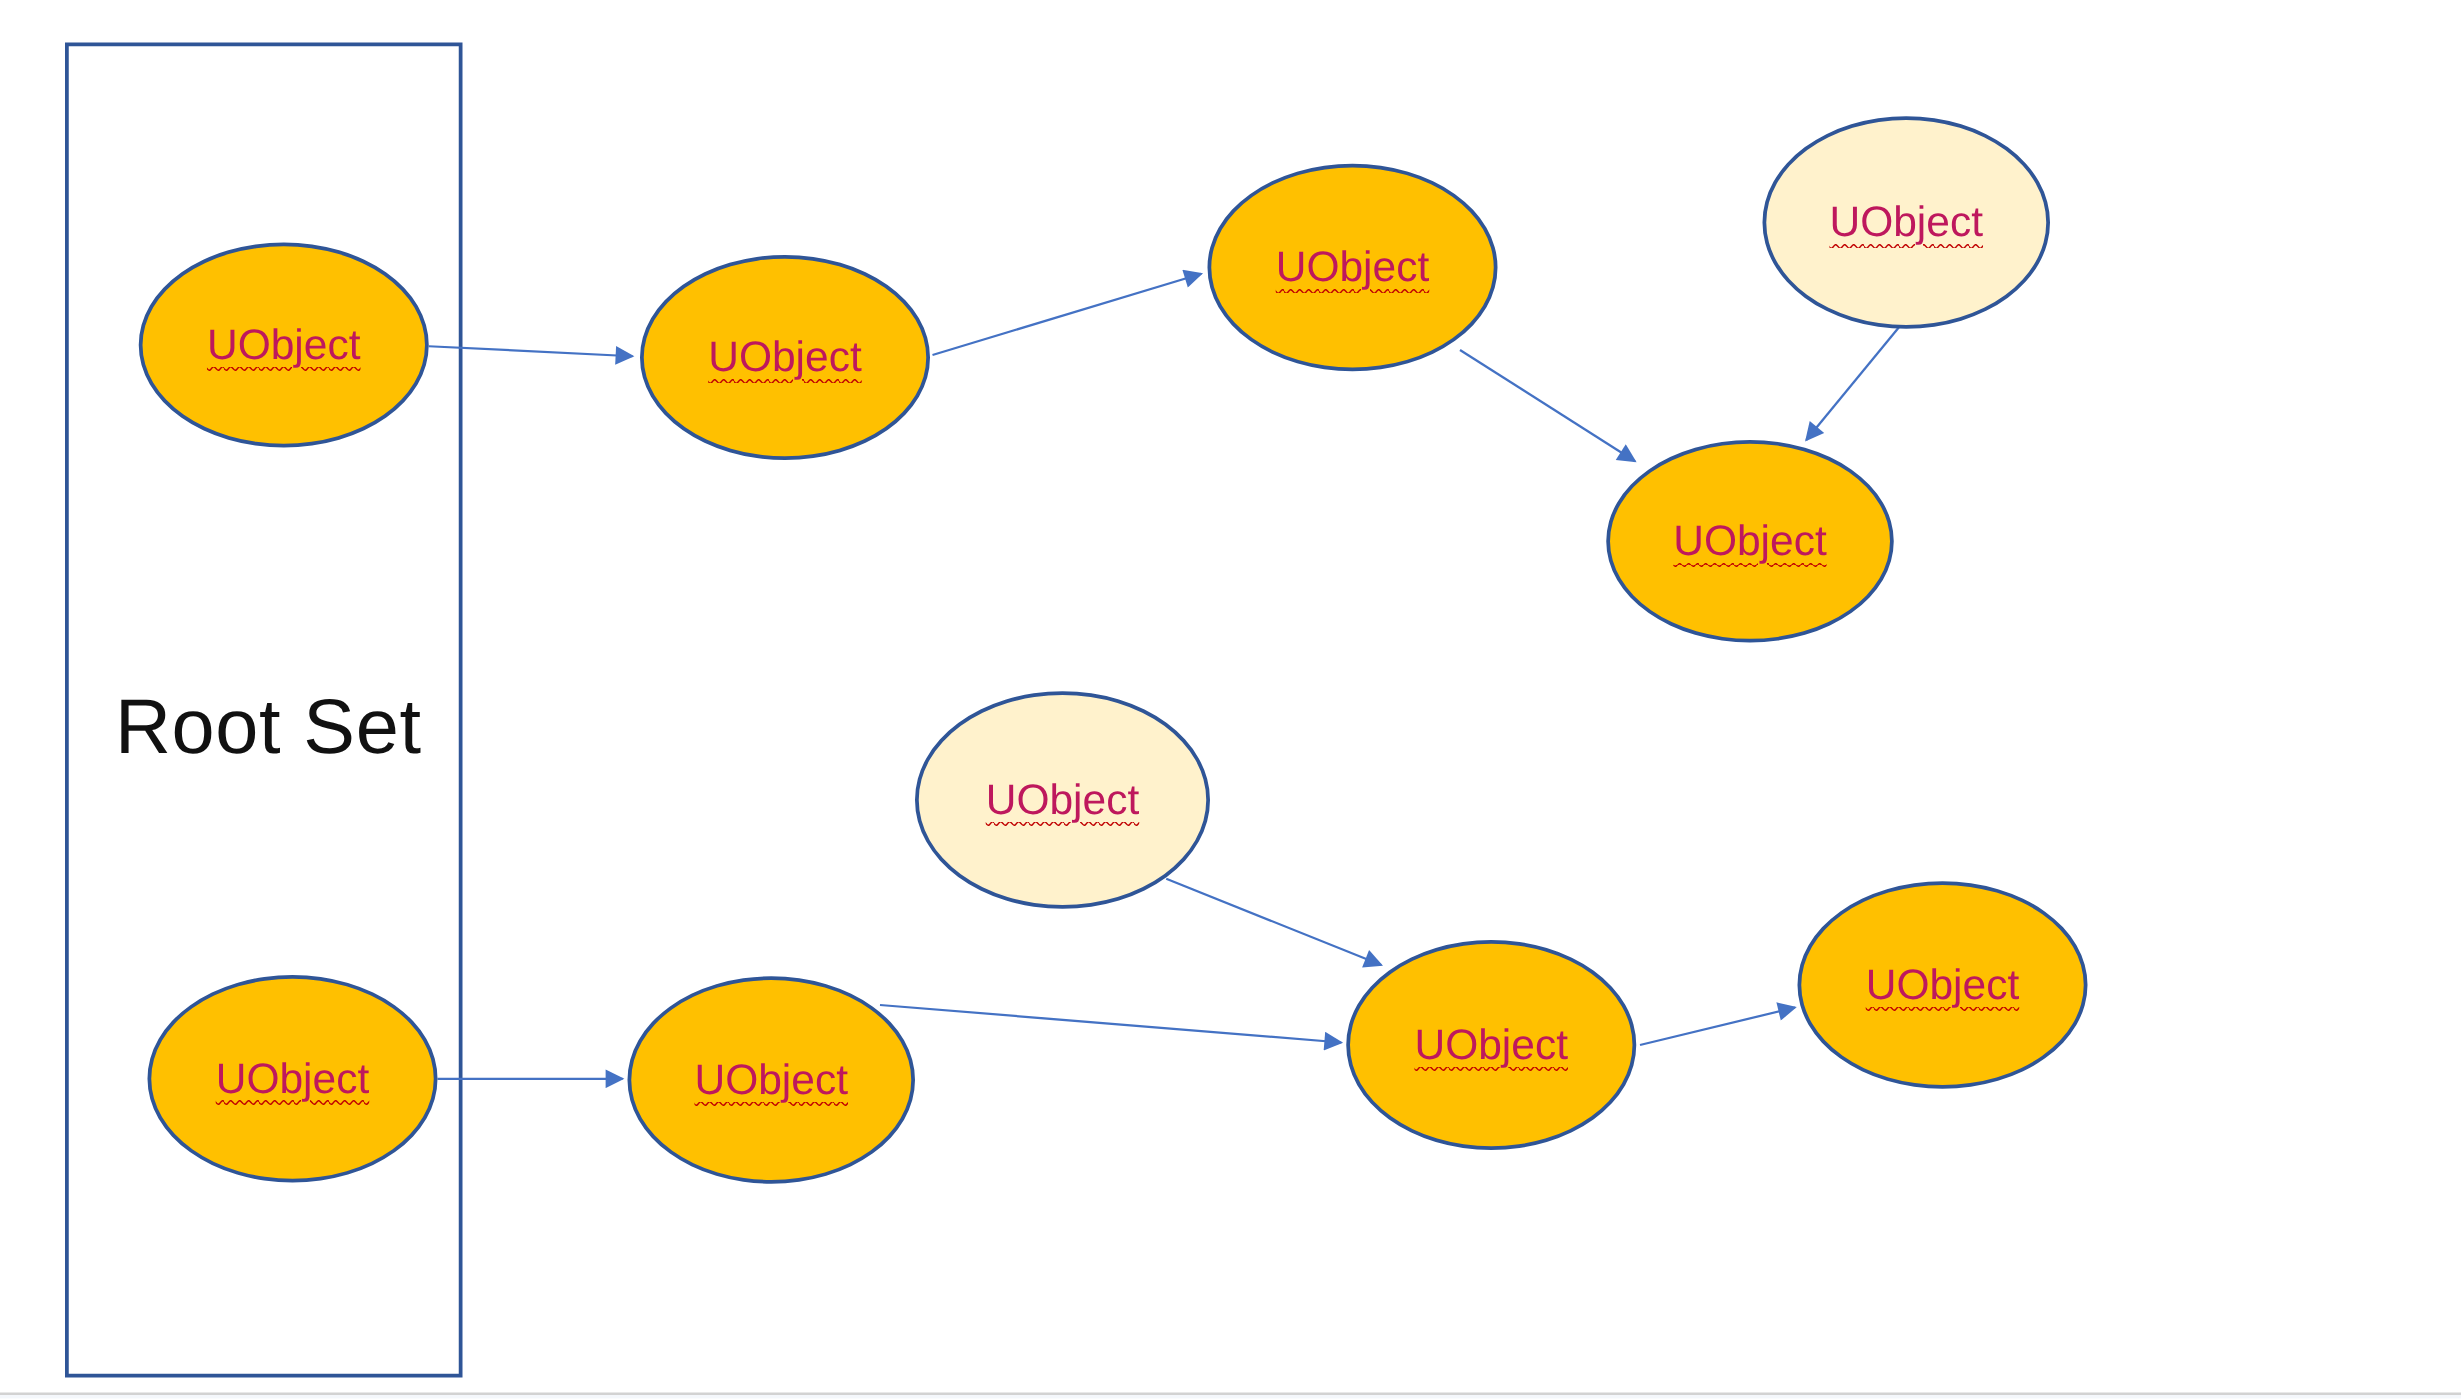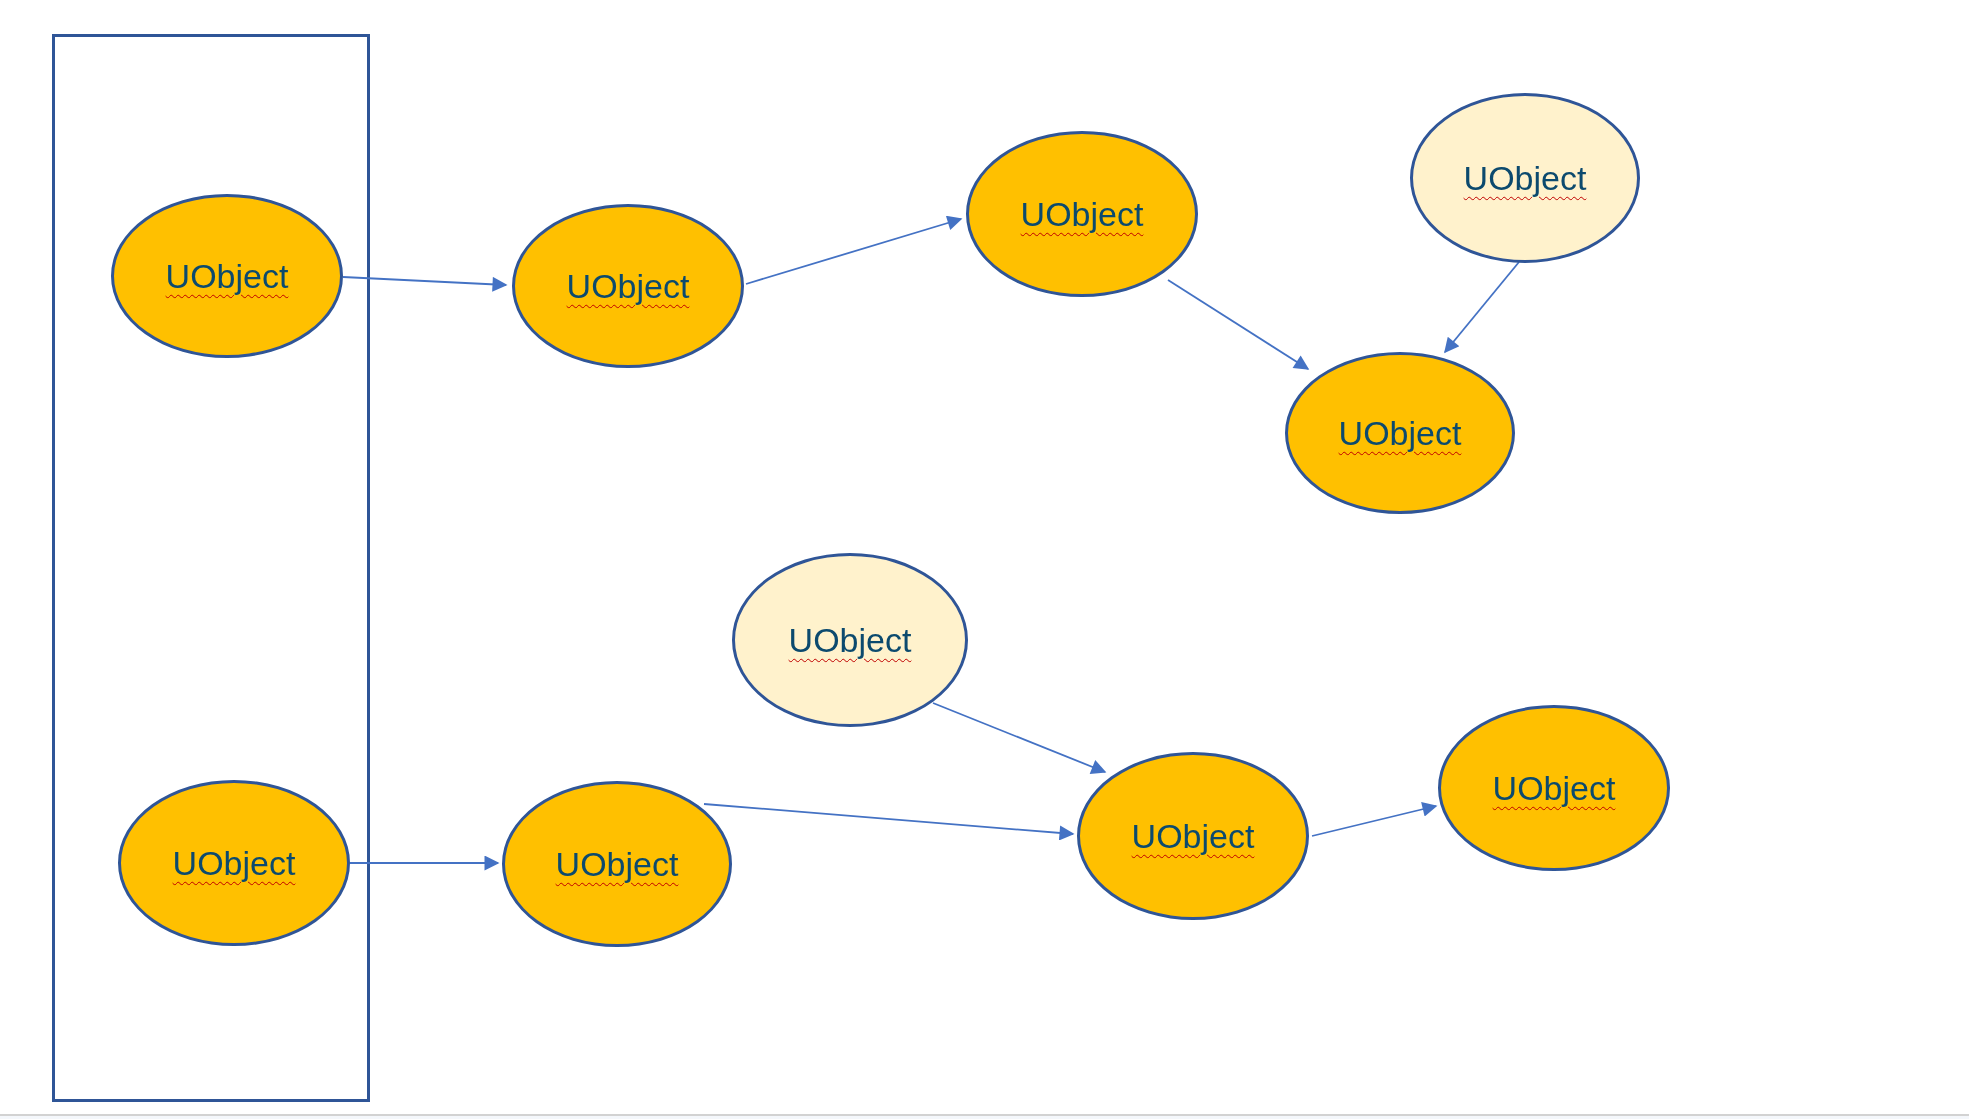--- a/index.html
+++ b/index.html
@@ -52,21 +52,21 @@
     border: 3px solid #2F5597;
     border-radius: 50%;
     display: flex;
     align-items: center;
     justify-content: center;
   }
   .node.strong { background: #FFC000; }
   .node.light  { background: #FFF2CC; }
   .node-label {
     font-size: 34px;
-    color: #0c4a6e;
+    color: #be185d;
     white-space: nowrap;
     text-decoration-line: underline;
     text-decoration-style: wavy;
     text-decoration-color: #C00000;
     text-decoration-thickness: 1px;
     text-underline-offset: 6px;
   }
   .bottom-divider {
     position: absolute;
     left: 0;
@@ -83,20 +83,21 @@
     height: 3px;
     background: #F4F7FB;
   }
 </style>
 </head>
 <body>
 
 <div class="canvas">
 
   <div class="rootset-box"></div>
+  <div class="rootset-label">Root Set</div>
 
   <svg class="edges-layer" viewBox="0 0 1969 1119" xmlns="http://www.w3.org/2000/svg">
     <defs>
       <marker id="arrowhead" viewBox="0 0 10 10" refX="9" refY="5" markerUnits="userSpaceOnUse" markerWidth="20" markerHeight="15" orient="auto">
         <path d="M 0 0 L 10 5 L 0 10 z" fill="#4472C4"></path>
       </marker>
     </defs>
     <line class="edge-line" x1="343" y1="277" x2="506" y2="285" marker-end="url(#arrowhead)"></line>
     <line class="edge-line" x1="746" y1="284" x2="961" y2="219" marker-end="url(#arrowhead)"></line>
     <line class="edge-line" x1="1168" y1="280" x2="1308" y2="369" marker-end="url(#arrowhead)"></line>

